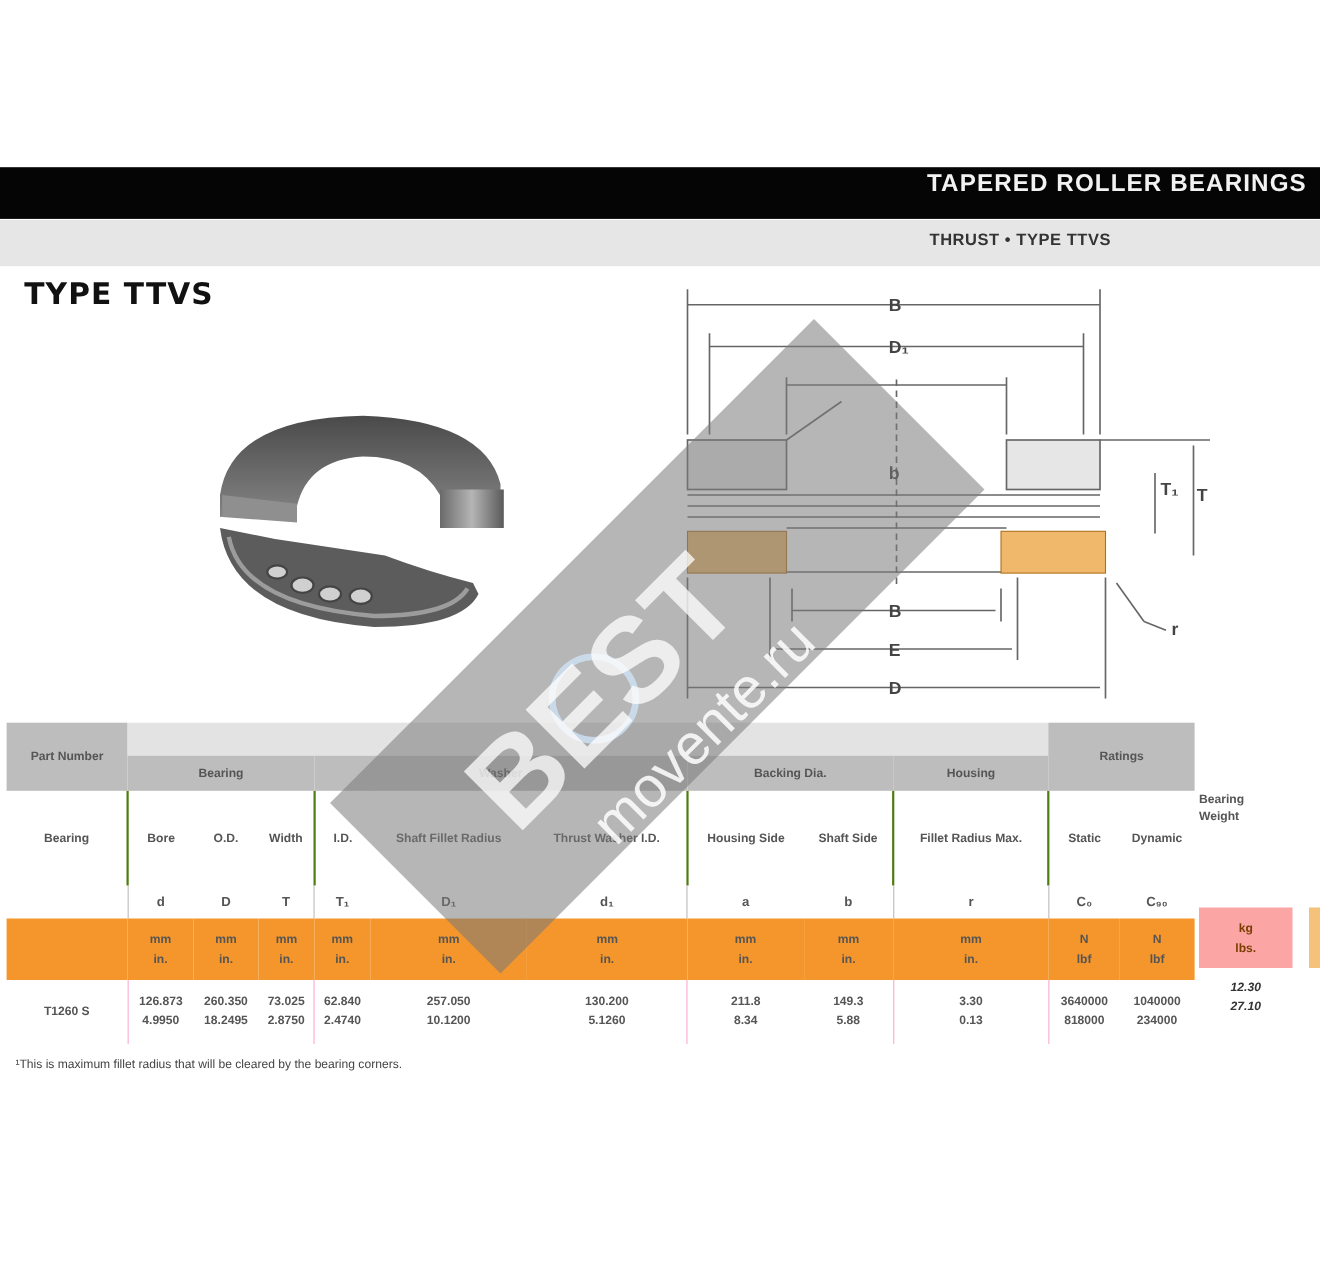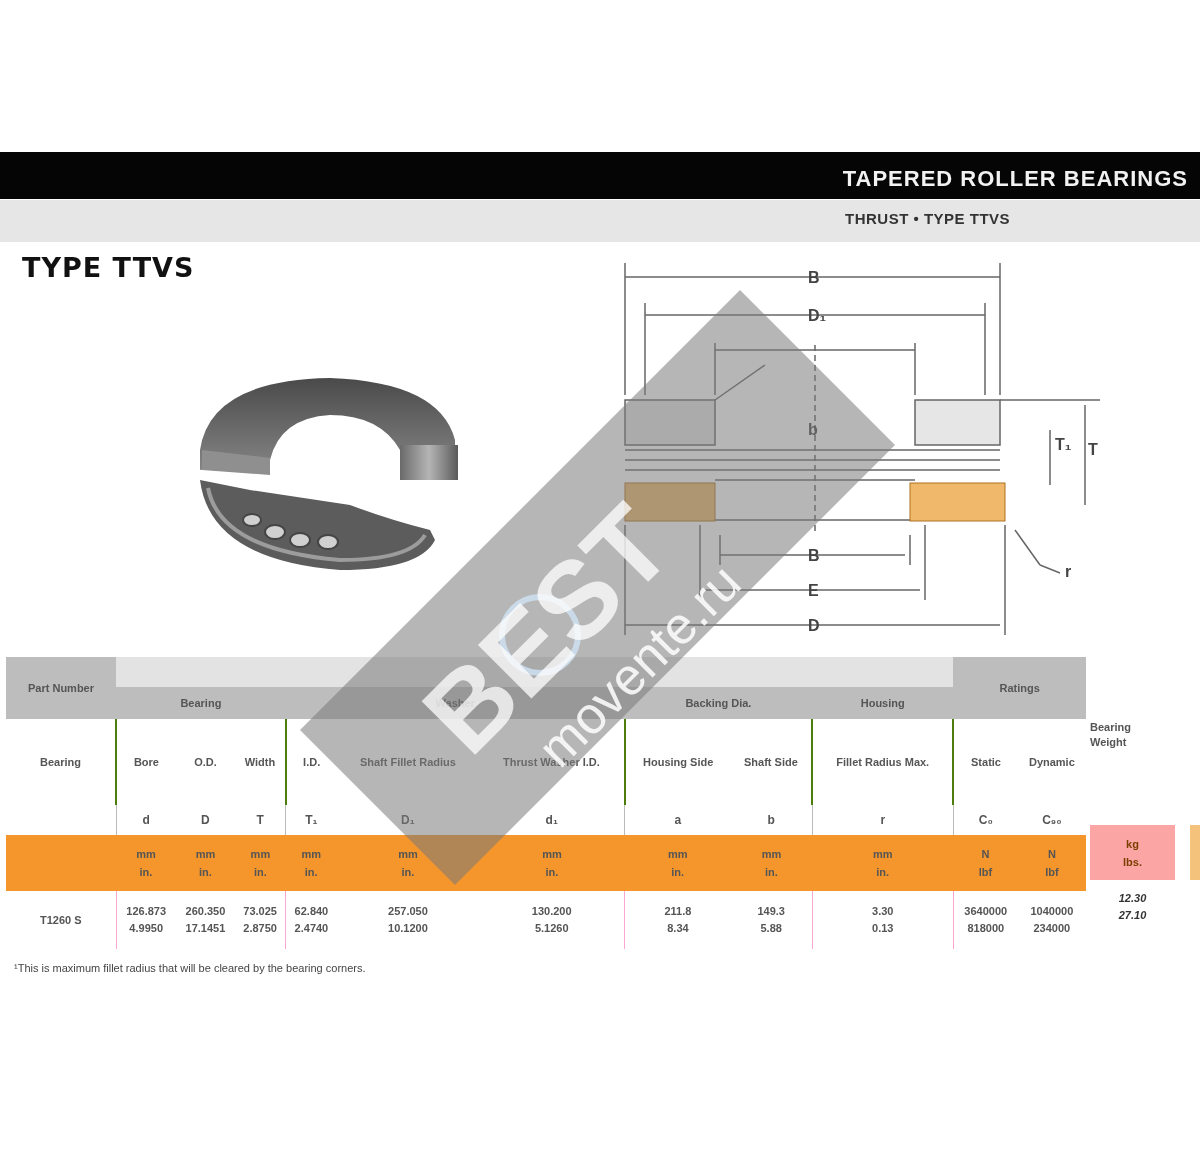--- a/index.html
+++ b/index.html
@@ -1,20 +1,20 @@
 <!DOCTYPE html>
 <html><head>
   <meta charset="utf-8">
   <style>
     * { box-sizing: border-box; margin: 0; padding: 0; }
     html, body { width: 1200px; height: 1165px; background: #ffffff; overflow: hidden; }
     body { position: relative; font-family: "Liberation Sans", sans-serif; color: #222; }
 
     .topbar { position: absolute; left: 0; top: 152px; width: 1200px; height: 47px; background: #050505; }
-    .topbar .title { position: absolute; right: 12px; top: 14px; color: #f2f2f2; font-weight: 700; font-size: 22px; letter-spacing: 1px; white-space: nowrap; }
+    .topbar .title { position: absolute; right: 12px; top: 2px; color: #f2f2f2; font-weight: 700; font-size: 22px; letter-spacing: 1px; white-space: nowrap; }
     .subbar { position: absolute; left: 0; top: 200px; width: 1200px; height: 42px; background: #e6e6e6; }
     .subbar .subtitle { position: absolute; left: 845px; top: 10px; font-size: 15px; font-weight: 700; color: #333; letter-spacing: 0.5px; }
 
     .type-title { position: absolute; left: 22px; top: 252px; font-size: 27px; font-weight: 900; letter-spacing: 1px; color: #111; font-family: "DejaVu Sans", sans-serif; }
 
     .bearing-photo { position: absolute; left: 190px; top: 370px; width: 280px; height: 220px; }
 
     .drawing { position: absolute; left: 600px; top: 255px; width: 500px; height: 390px; }
     .drawing text { font-family: "Liberation Sans", sans-serif; font-size: 16px; font-weight: 700; fill: #444; }
 
@@ -182,21 +182,21 @@
     <td><span>mm</span><br><span>in.</span></td>
     <td><span>mm</span><br><span>in.</span></td>
     <td><span>mm</span><br><span>in.</span></td>
     <td><span>mm</span><br><span>in.</span></td>
     <td><span>N</span><br><span>lbf</span></td>
     <td><span>N</span><br><span>lbf</span></td>
   </tr>
   <tr class="data">
     <td class="no-border">T1260 S</td>
     <td><span>126.873</span><br><span>4.9950</span></td>
-    <td class="no-border"><span>260.350</span><br><span>17.1451</span></td>
+    <td class="no-border"><span>260.350</span><br><span>18.2495</span></td>
     <td class="no-border"><span>73.025</span><br><span>2.8750</span></td>
     <td><span>62.840</span><br><span>2.4740</span></td>
     <td class="no-border"><span>257.050</span><br><span>10.1200</span></td>
     <td class="no-border"><span>130.200</span><br><span>5.1260</span></td>
     <td><span>211.8</span><br><span>8.34</span></td>
     <td class="no-border"><span>149.3</span><br><span>5.88</span></td>
     <td><span>3.30</span><br><span>0.13</span></td>
     <td><span>3640000</span><br><span>818000</span></td>
     <td class="no-border"><span>1040000</span><br><span>234000</span></td>
   </tr>

